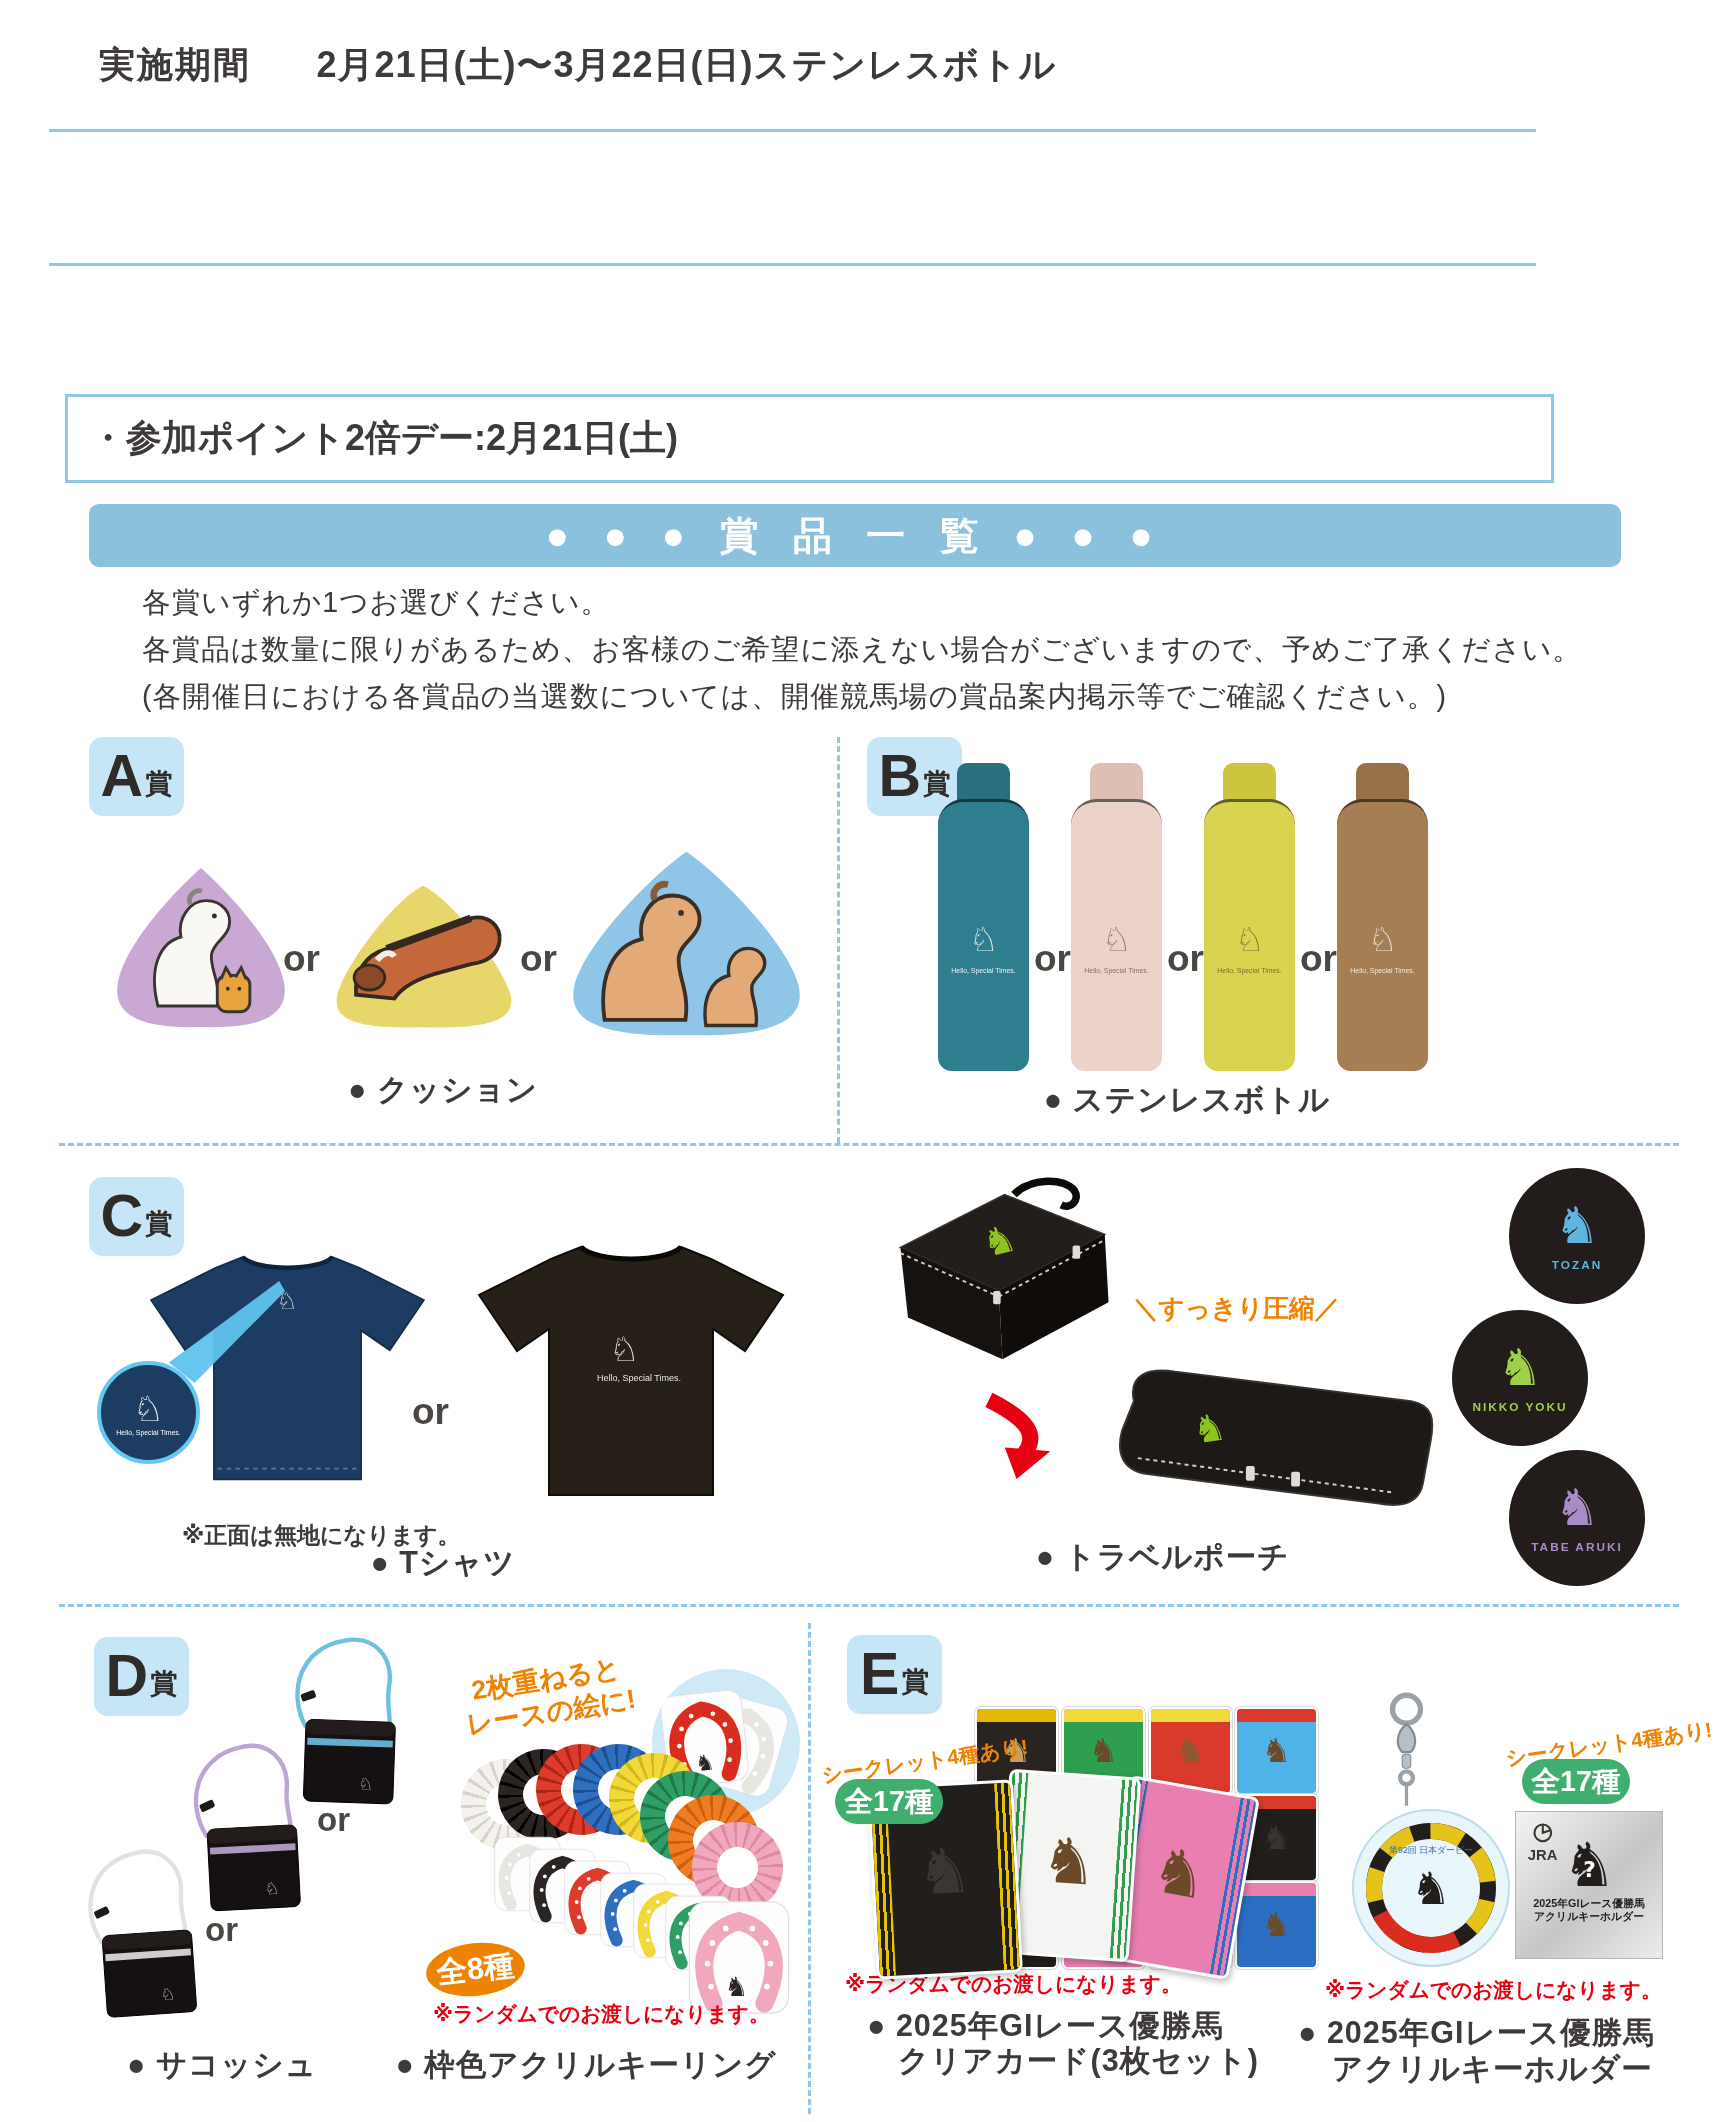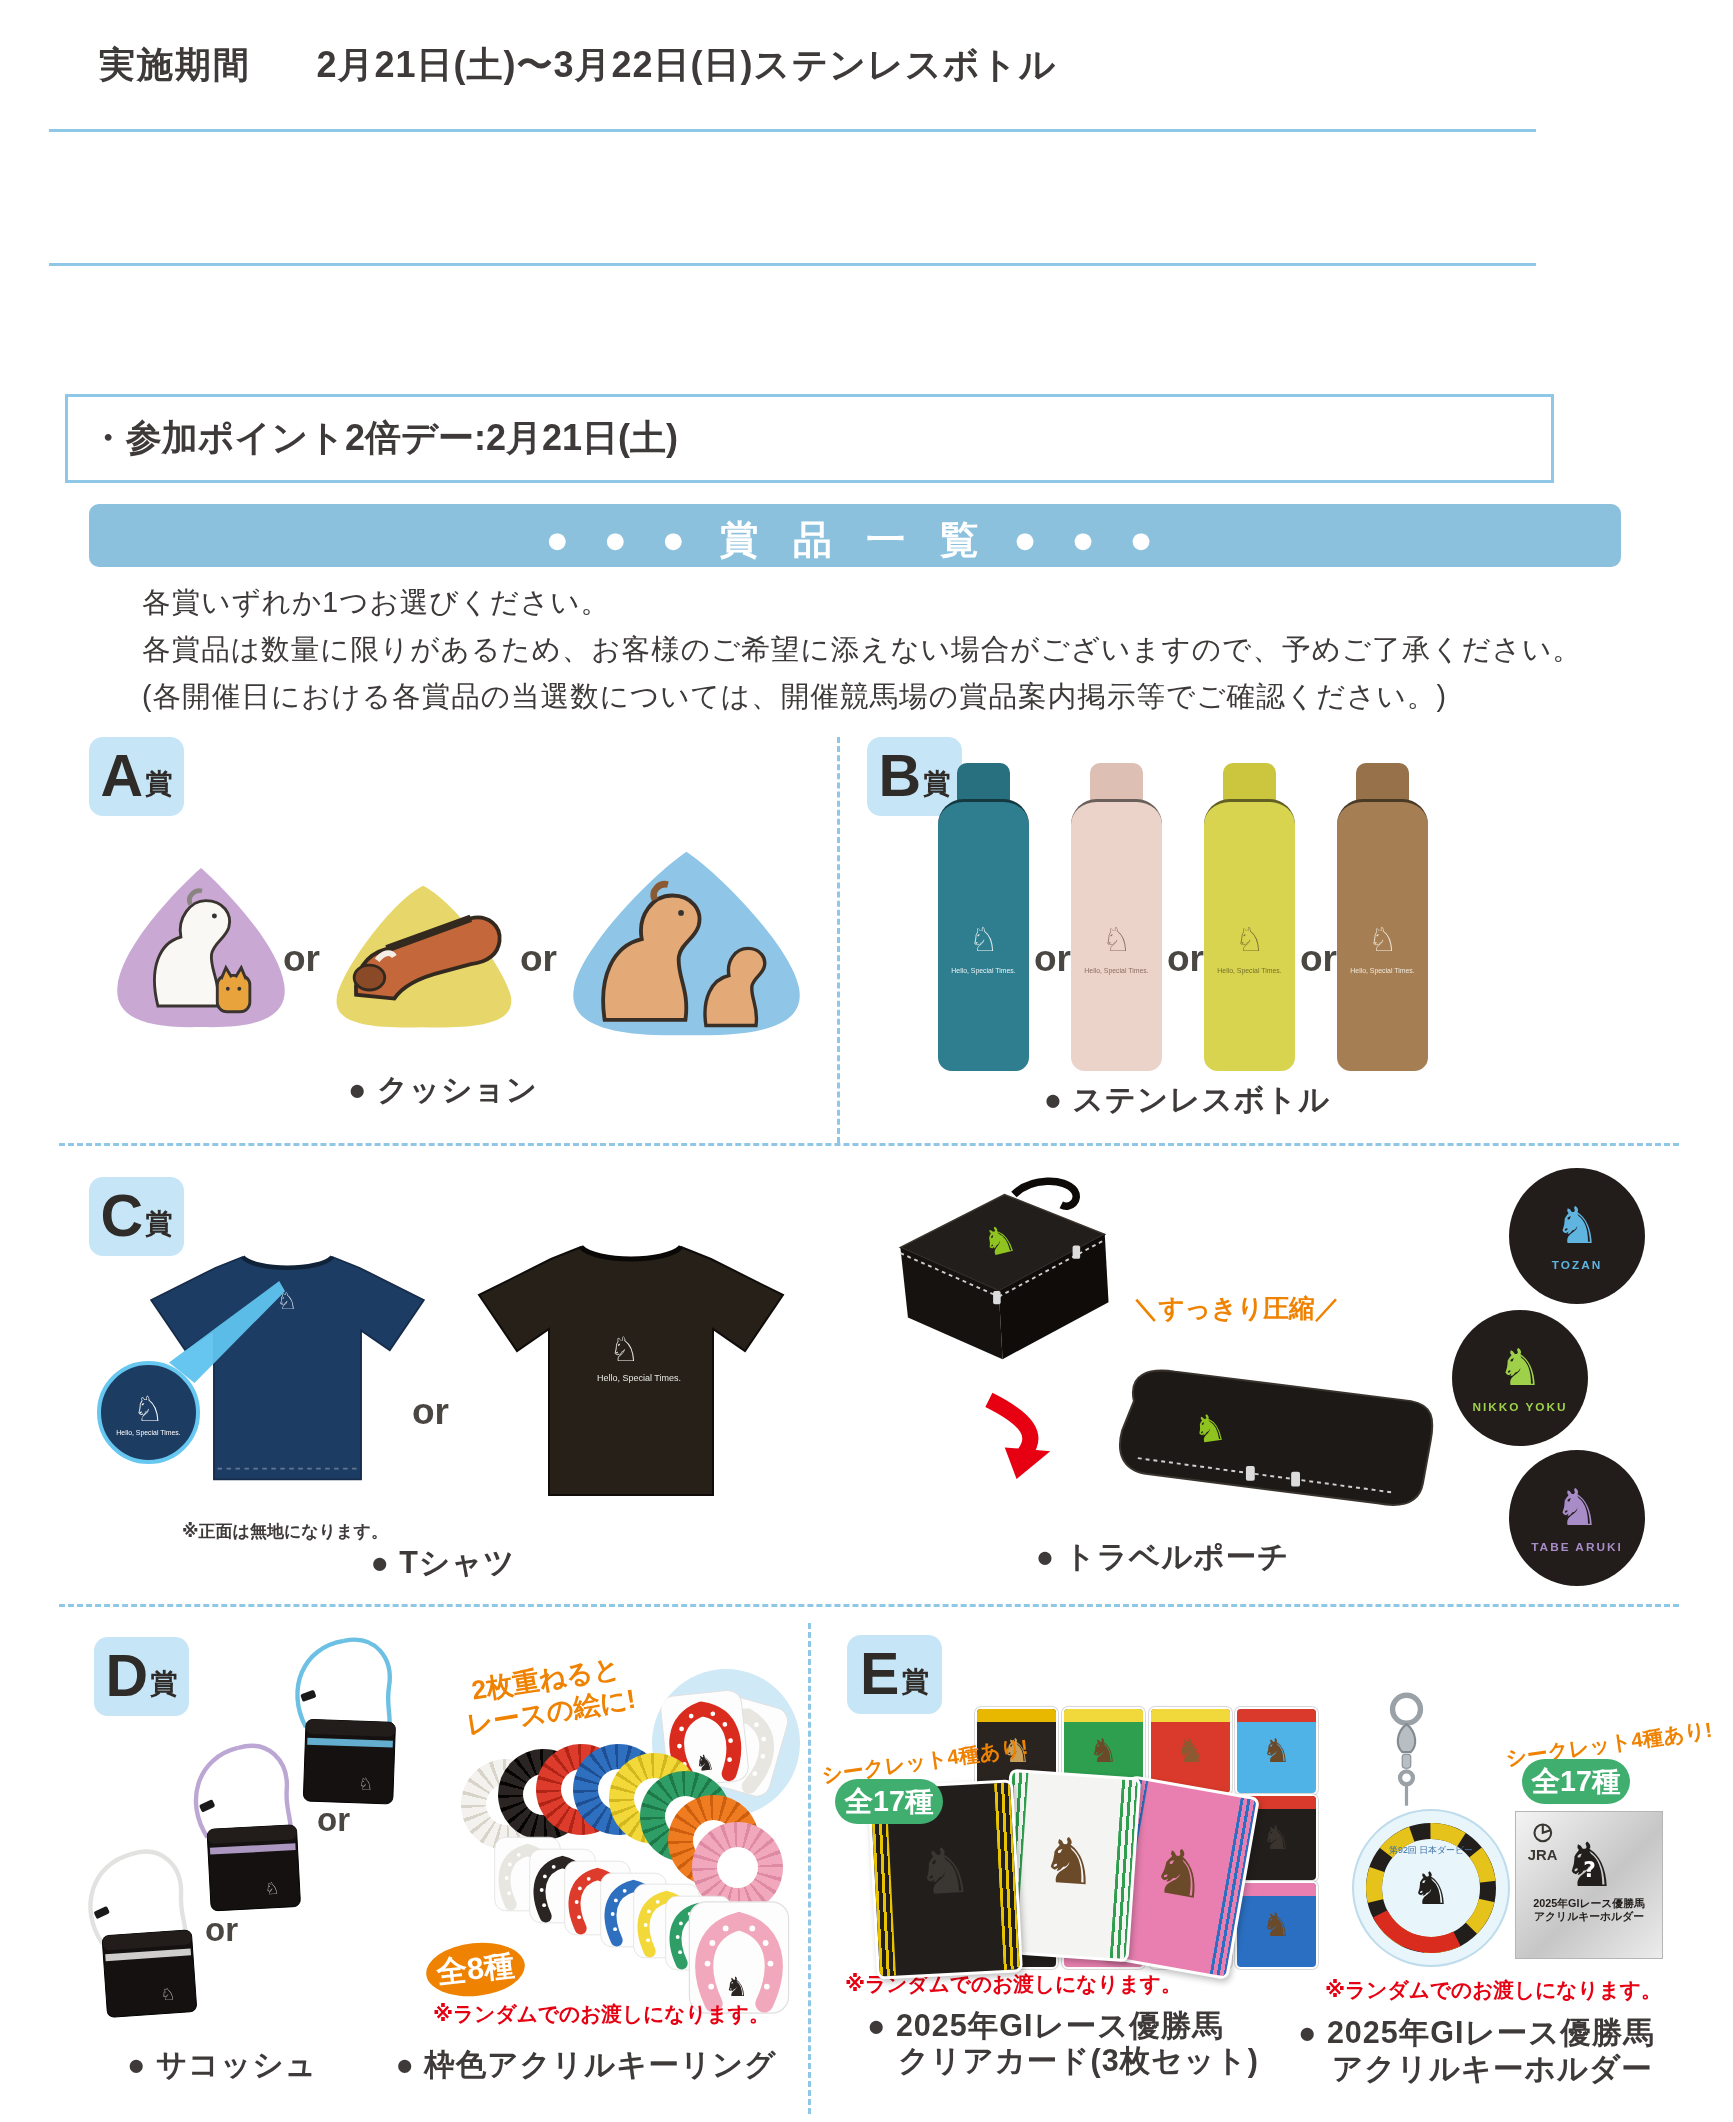--- a/index.html
+++ b/index.html
@@ -59,21 +59,21 @@
   .charm-red{position:absolute;inset:11.8px;border:16.7px solid transparent;border-bottom-color:#d92b1e;border-radius:50%;transform:rotate(18deg);}
   .charm-horse{position:absolute;width:100%;text-align:center;top:51px;font-size:45px;color:#221e1c;font-family:"DejaVu Sans",sans-serif;}
   .charm-txt{position:absolute;width:100%;text-align:center;top:33px;font-size:8.9px;color:#3a6ea8;font-weight:normal;}
   
   .jra-sq{position:absolute;width:146px;height:146px;background:linear-gradient(135deg,#f4f4f4,#c6c6c6 55%,#ececec);
           border:1px solid #b5b5b5;display:flex;flex-direction:column;align-items:center;}
   .jra-mark{position:absolute;top:9.9px;left:11.8px;font-size:14.8px;font-weight:bold;color:#3a3732;text-align:center;}
   .jra-horse{margin-top:21.7px;font-size:61px;color:#221e1c;line-height:1;font-family:"DejaVu Sans",sans-serif;position:relative;}
   .jra-q{position:absolute;top:25.6px;left:21.7px;color:#fff;font-size:21.7px;font-weight:bold;}
   .jra-t{font-size:10.8px;font-weight:bold;color:#221e1c;line-height:13.8px;text-align:center;margin-top:2px;}
-  .note-c{font-size:17px;font-weight:bold;color:#3e3a39;}
+  .note-c{font-size:23px;font-weight:bold;color:#3e3a39;}
   .beam{position:absolute;background:#5fc3ee;opacity:.95;}
   .mag{position:absolute;border-radius:50%;background:#1d3c62;border:4.9px solid #66c7f0;display:flex;flex-direction:column;align-items:center;justify-content:center;color:#fff;}
   .hs-circle{position:absolute;border-radius:50%;background:#cfe9f7;overflow:hidden;}
 </style>
 </head>
 <body>
 
 <div class="page">
 
   <div class="abs" style="left:99px;top:41px;">
@@ -82,21 +82,21 @@
   </div>
   <div class="abs sep" style="left:49px;top:129px;width:1487px;"></div>
 
   <div class="abs sep" style="left:49px;top:263px;width:1487px;"></div>
 
 
   <div class="abs point-box" style="left:49px;top:394px;width:1483px;height:83px;margin-left:16px;">
     <span>・参加ポイント2倍デー:2月21日(土)</span>
   </div>
 
-  <div class="abs banner" style="left:89px;top:504px;width:1532px;height:63px;align-items:flex-end;">
+  <div class="abs banner" style="left:89px;top:504px;width:1532px;height:63px;">
     <span>● ● ●  賞 品 一 覧  ● ● ●</span>
   </div>
 
   <div class="abs para" style="left:95px;top:579px;margin-left:47px;">
     <div>各賞いずれか1つお選びください。</div>
     <div>各賞品は数量に限りがあるため、お客様のご希望に添えない場合がございますので、予めご了承ください。</div>
     <div>(各開催日における各賞品の当選数については、開催競馬場の賞品案内掲示等でご確認ください。)</div>
   </div>
 
   <div class="abs dash-v" style="left:837px;top:737px;height:406px;"></div>

